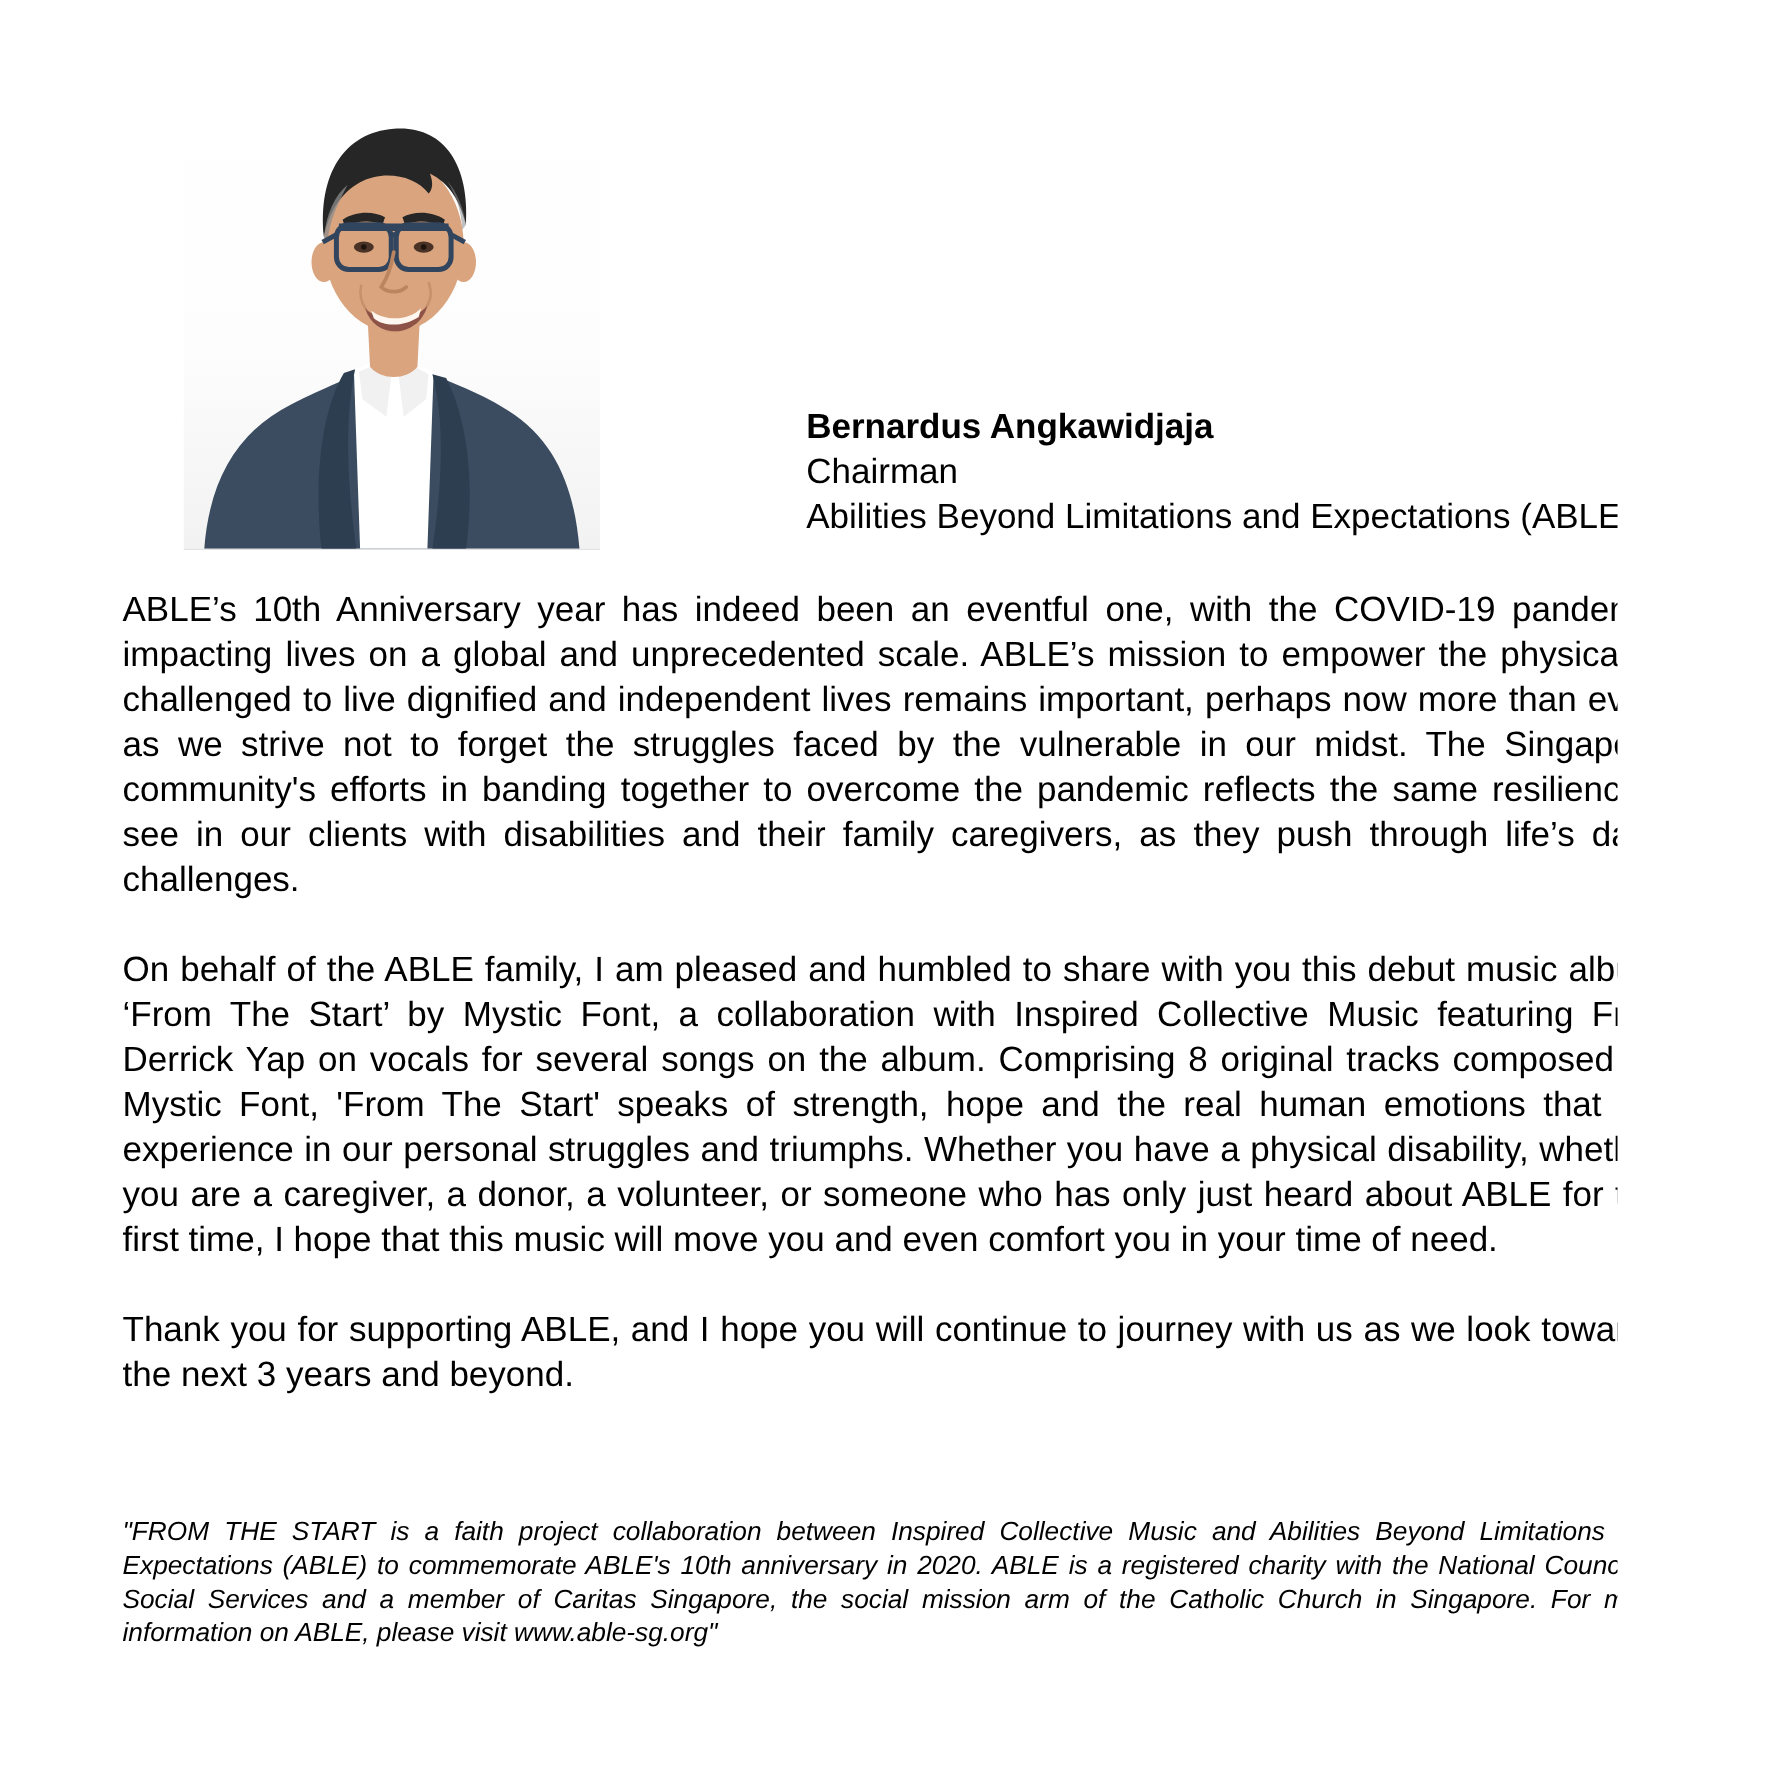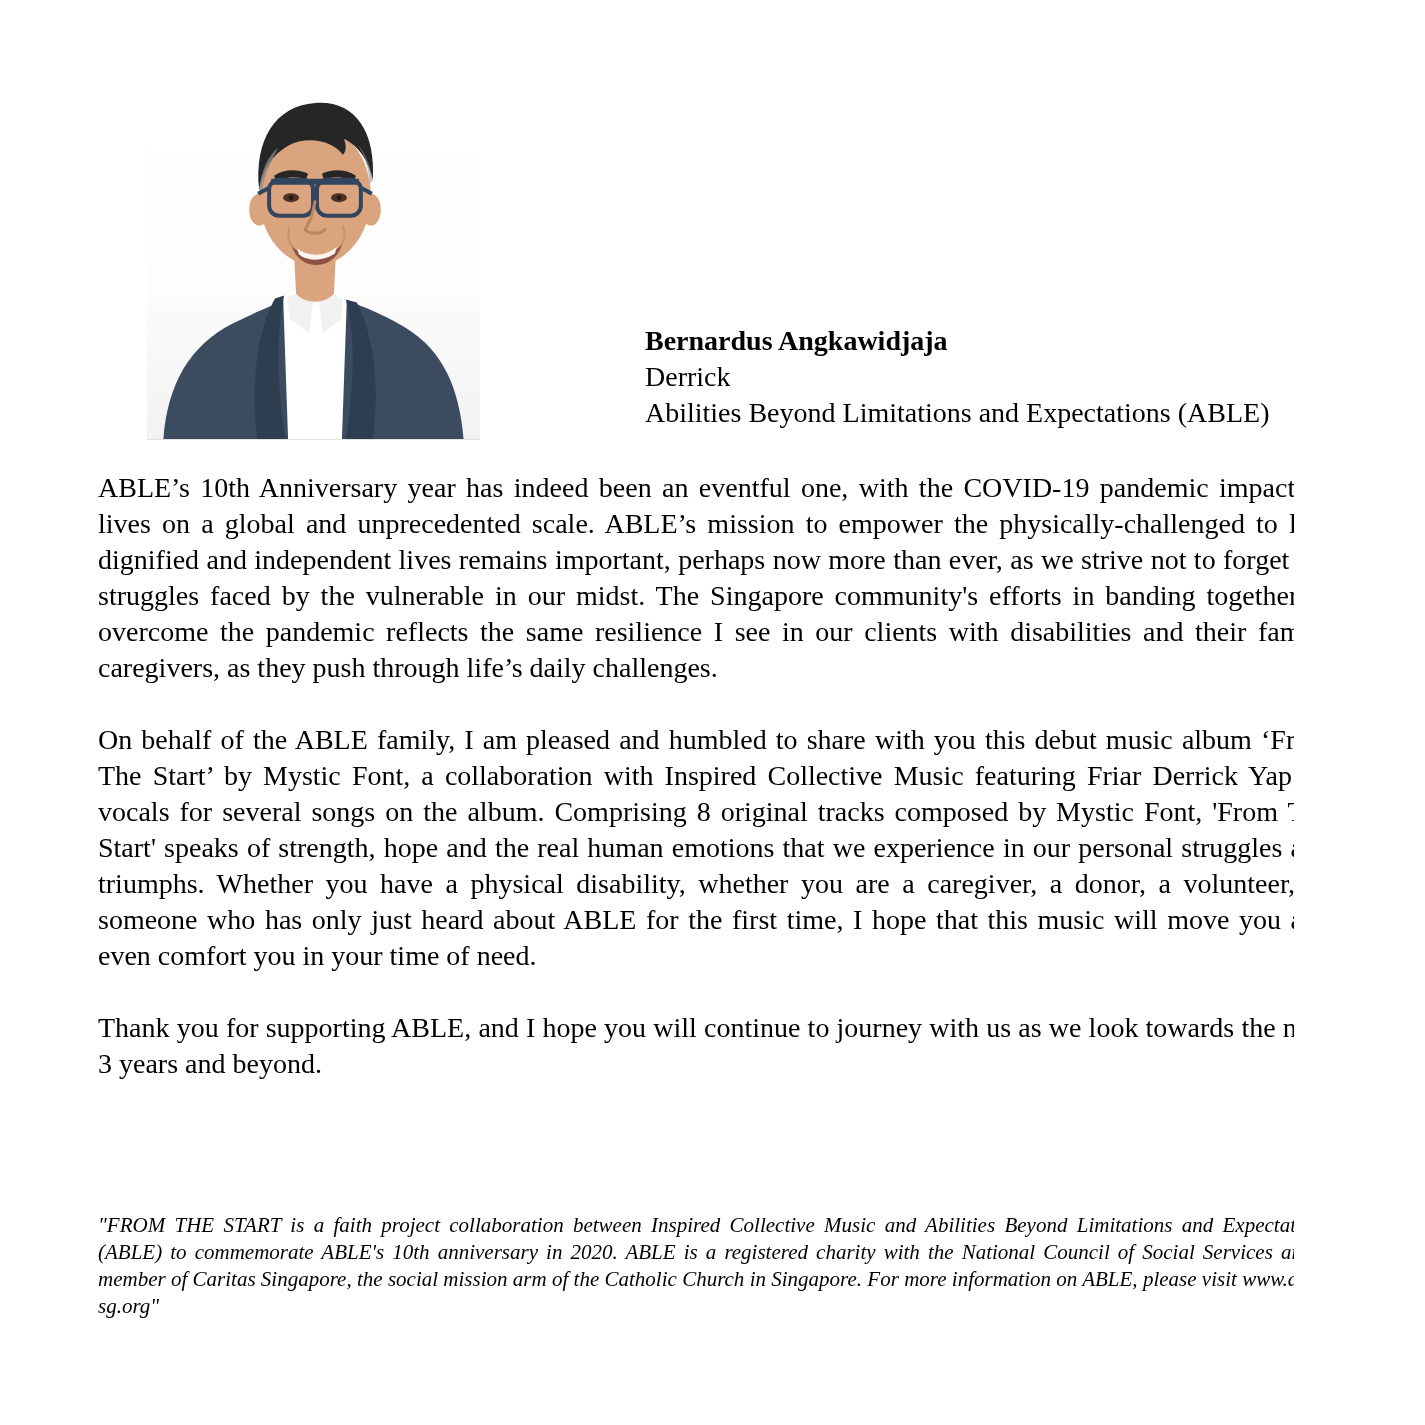--- a/index.html
+++ b/index.html
@@ -2,21 +2,21 @@
 <html><head>
 <meta charset="utf-8">
 <style>
   * { margin: 0; padding: 0; box-sizing: border-box; }
   html, body { background: #ffffff; }
   .page {
     position: relative;
     width: 1294px;
     height: 1425px;
     background: #ffffff;
-    font-family: Liberation Serif, serif;
+    font-family: Liberation Sans, sans-serif;
     color: #000000;
     overflow: hidden;
   }
   .photo {
     position: absolute;
     left: 147px;
     top: 88px;
     width: 333px;
     height: 352px;
     background: linear-gradient(180deg, #ffffff 0%, #fdfdfd 55%, #f2f2f2 100%);
@@ -105,21 +105,21 @@
       <path fill="none" stroke="#bb8560" stroke-width="2" opacity="0.6" d="M142 140 C140 149 142 155 146 160"></path>
       <path fill="none" stroke="#bb8560" stroke-width="2" opacity="0.6" d="M196 138 C199 147 198 153 194 158"></path>
 
       <path d="M145 159 C160 173 180 173 195 157 C188 183 153 185 145 159 Z" fill="#8e5347"></path>
       <path d="M150 161 C162 170 180 169 190 159 L188 166 C176 174 160 174 152 167 Z" fill="#fdf7f0"></path>
     </svg>
   </figure>
 
   <div class="byline">
     <div class="byline-name">Bernardus Angkawidjaja</div>
-    <div>Derrick</div>
+    <div>Chairman</div>
     <div>Abilities Beyond Limitations and Expectations (ABLE)</div>
   </div>
 
   <main class="content">
     <p>ABLE’s 10th Anniversary year has indeed been an eventful one, with the COVID-19 pandemic impacting lives on a global and unprecedented scale. ABLE’s mission to empower the physically-challenged to live dignified and independent lives remains important, perhaps now more than ever, as we strive not to forget the struggles faced by the vulnerable in our midst. The Singapore community's efforts in banding together to overcome the pandemic reflects the same resilience I see in our clients with disabilities and their family caregivers, as they push through life’s daily challenges.</p>
     <p>On behalf of the ABLE family, I am pleased and humbled to share with you this debut music album ‘From The Start’ by Mystic Font, a collaboration with Inspired Collective Music featuring Friar Derrick Yap on vocals for several songs on the album. Comprising 8 original tracks composed by Mystic Font, 'From The Start' speaks of strength, hope and the real human emotions that we experience in our personal struggles and triumphs. Whether you have a physical disability, whether you are a caregiver, a donor, a volunteer, or someone who has only just heard about ABLE for the first time, I hope that this music will move you and even comfort you in your time of need.</p>
     <p>Thank you for supporting ABLE, and I hope you will continue to journey with us as we look towards the next 3 years and beyond.</p>
   </main>
 
   <footer class="footnote">

